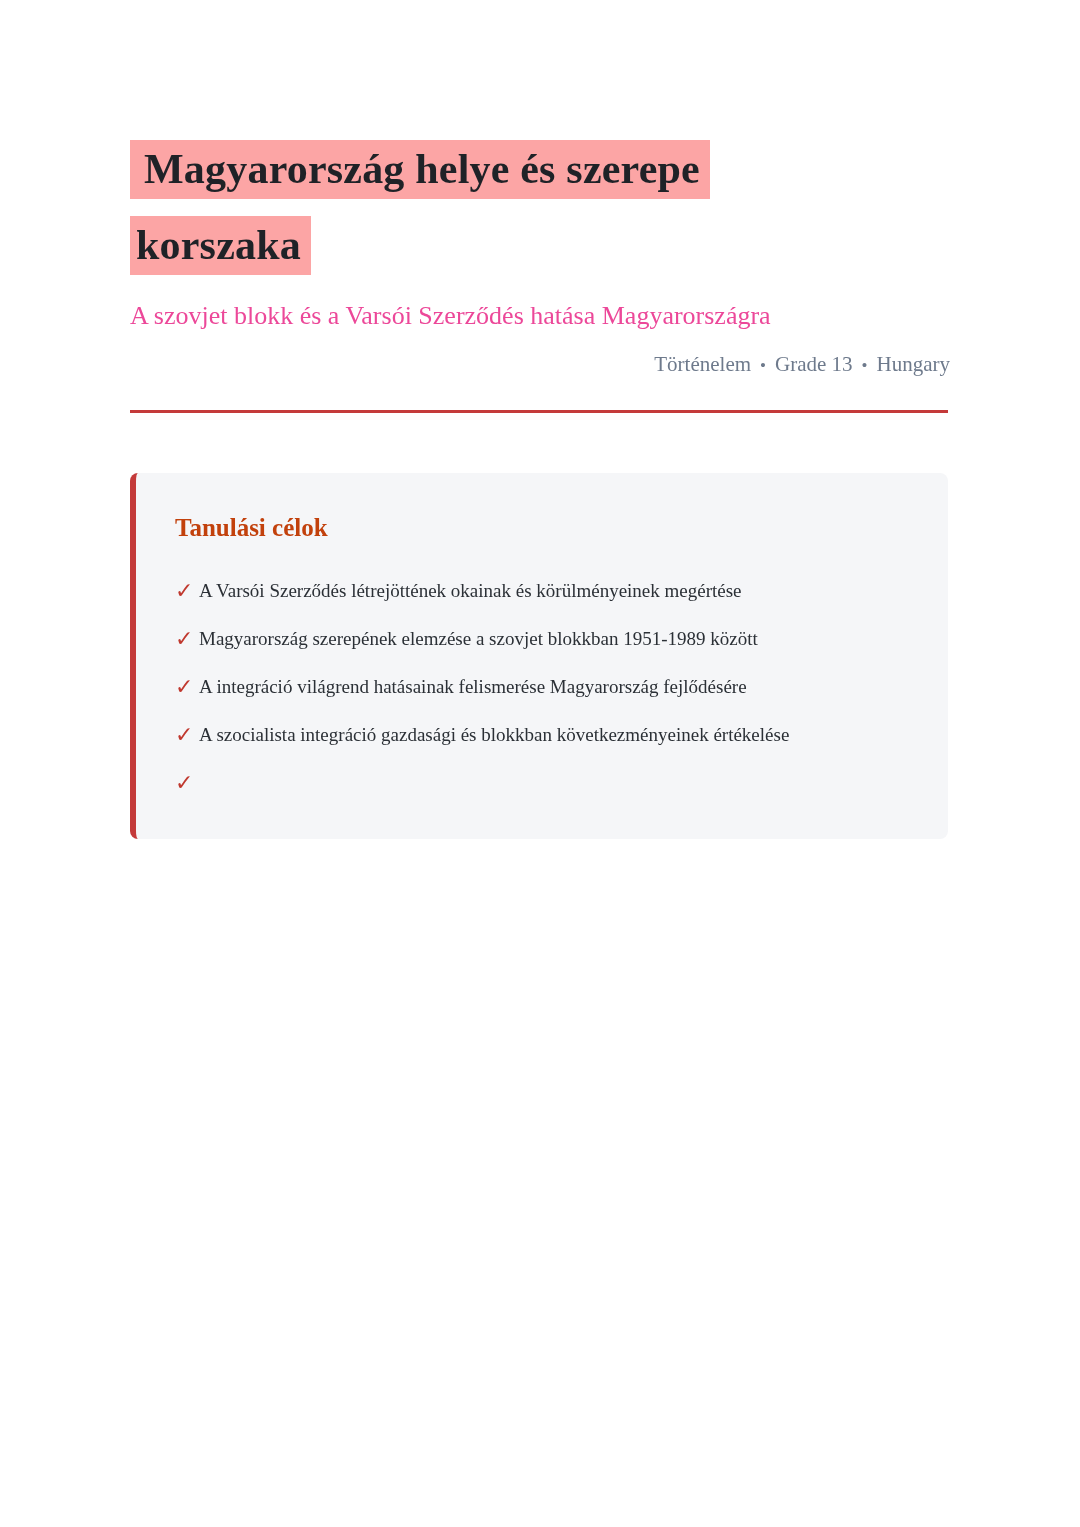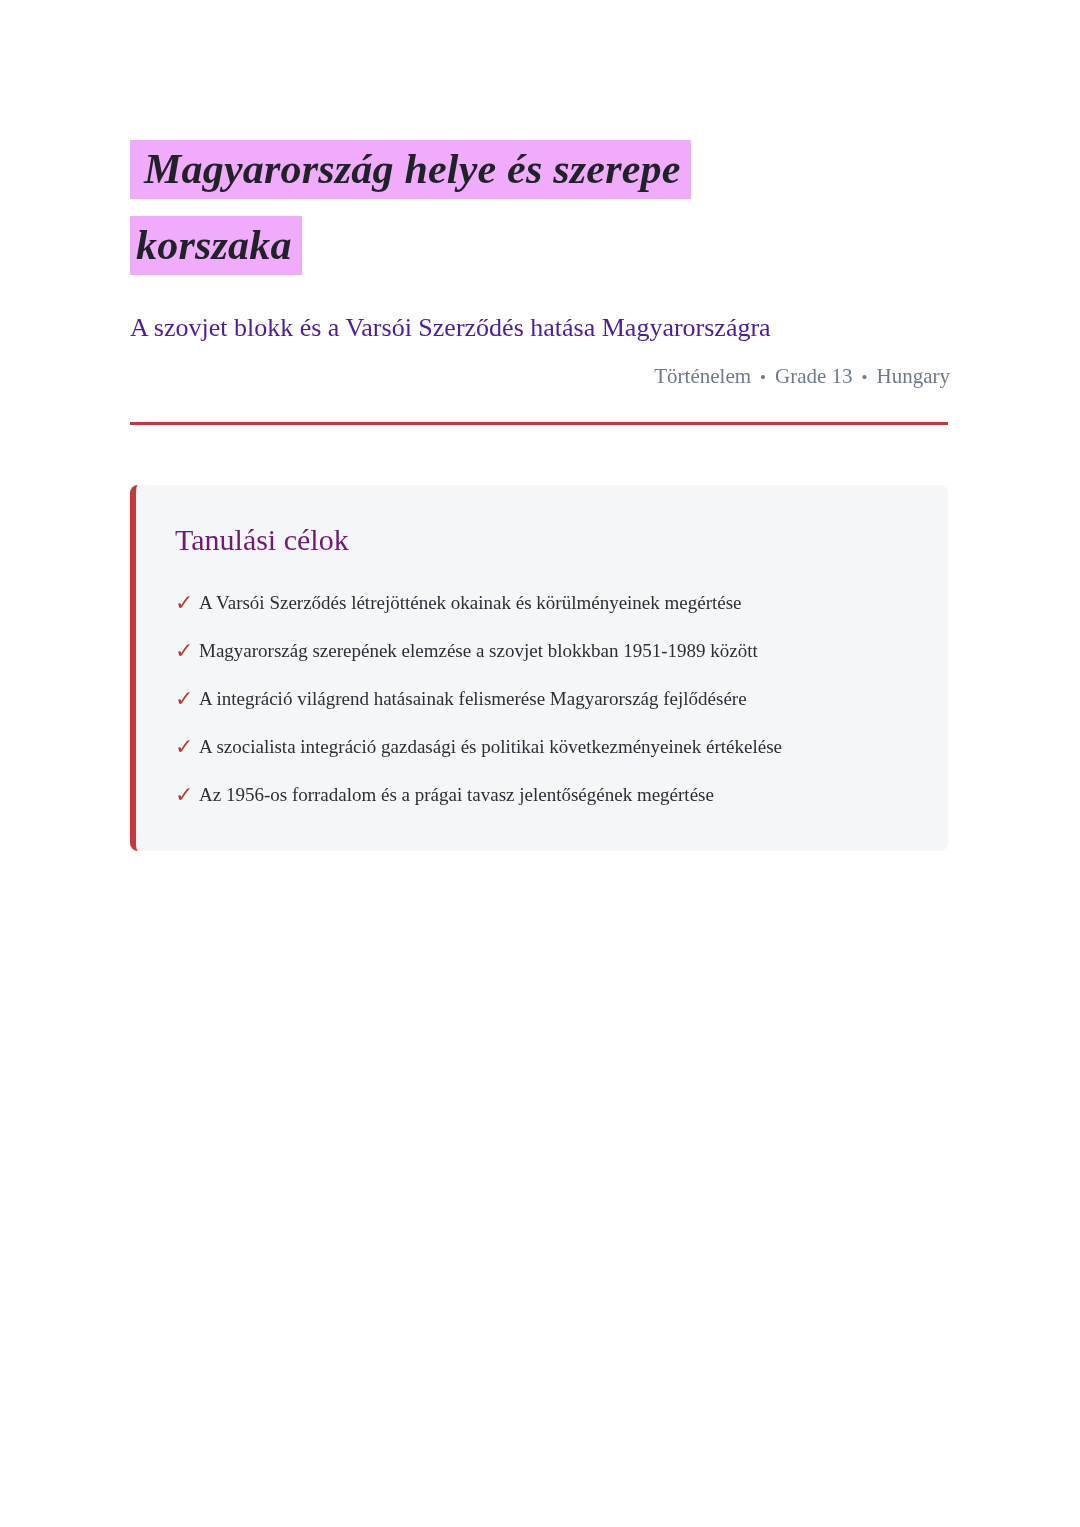--- a/index.html
+++ b/index.html
@@ -23,32 +23,31 @@
 
   
   .title {
     font-size: 42px;
     font-weight: 700;
     color: #1f2227;
     letter-spacing: 0.2px;
   }
   .title-line { line-height: 76px; white-space: nowrap; }
   .title-line .hl {
-    background: #f0abfc;
+    background: #fca5a5;
     padding: 6px 10px 7px 6px;
-    font-style: italic;
   }
   .title-line:first-child .hl { padding-left: 14px; }
 
   
   .subtitle {
-    margin-top: 28px;
+    margin-top: 16px;
     font-size: 26px;
     font-weight: 400;
-    color: #4c1d95;
+    color: #ec4899;
     line-height: 34px;
   }
   .meta {
     margin-top: 18px;
     font-size: 21px;
     color: #6e7a8c;
     line-height: 26px;
     text-align: right;
   }
   .meta .sep { margin: 0 9px; font-size: 17px; }
@@ -64,23 +63,23 @@
   
   .card {
     margin-top: 60px;
     width: 818px;
     background: #f5f6f8;
     border-left: 6px solid #c43a3a;
     border-radius: 8px;
     padding: 36px 40px 38px 39px;
   }
   .card-heading {
-    font-size: 30px;
-    font-weight: 400;
-    color: #701a75;
+    font-size: 25px;
+    font-weight: 700;
+    color: #c2410c;
     line-height: 37px;
   }
   .objectives {
     list-style: none;
     margin-top: 26px;
   }
   .objective {
     display: flex;
     align-items: flex-start;
     margin-bottom: 11px;
@@ -129,22 +128,21 @@
       <li class="objective">
         <span class="check">✓</span>
         <span class="objective-text">Magyarország szerepének elemzése a szovjet blokkban 1951-1989 között</span>
       </li>
       <li class="objective">
         <span class="check">✓</span>
         <span class="objective-text">A integráció világrend hatásainak felismerése Magyarország fejlődésére</span>
       </li>
       <li class="objective">
         <span class="check">✓</span>
-        <span class="objective-text">A szocialista integráció gazdasági és politikai következményeinek értékelése</span>
+        <span class="objective-text">A szocialista integráció gazdasági és blokkban következményeinek értékelése</span>
       </li>
       <li class="objective">
         <span class="check">✓</span>
-        <span class="objective-text">Az 1956-os forradalom és a prágai tavasz jelentőségének megértése</span>
       </li>
     </ul>
   </section>
 
 </main>
 
 </body></html>

